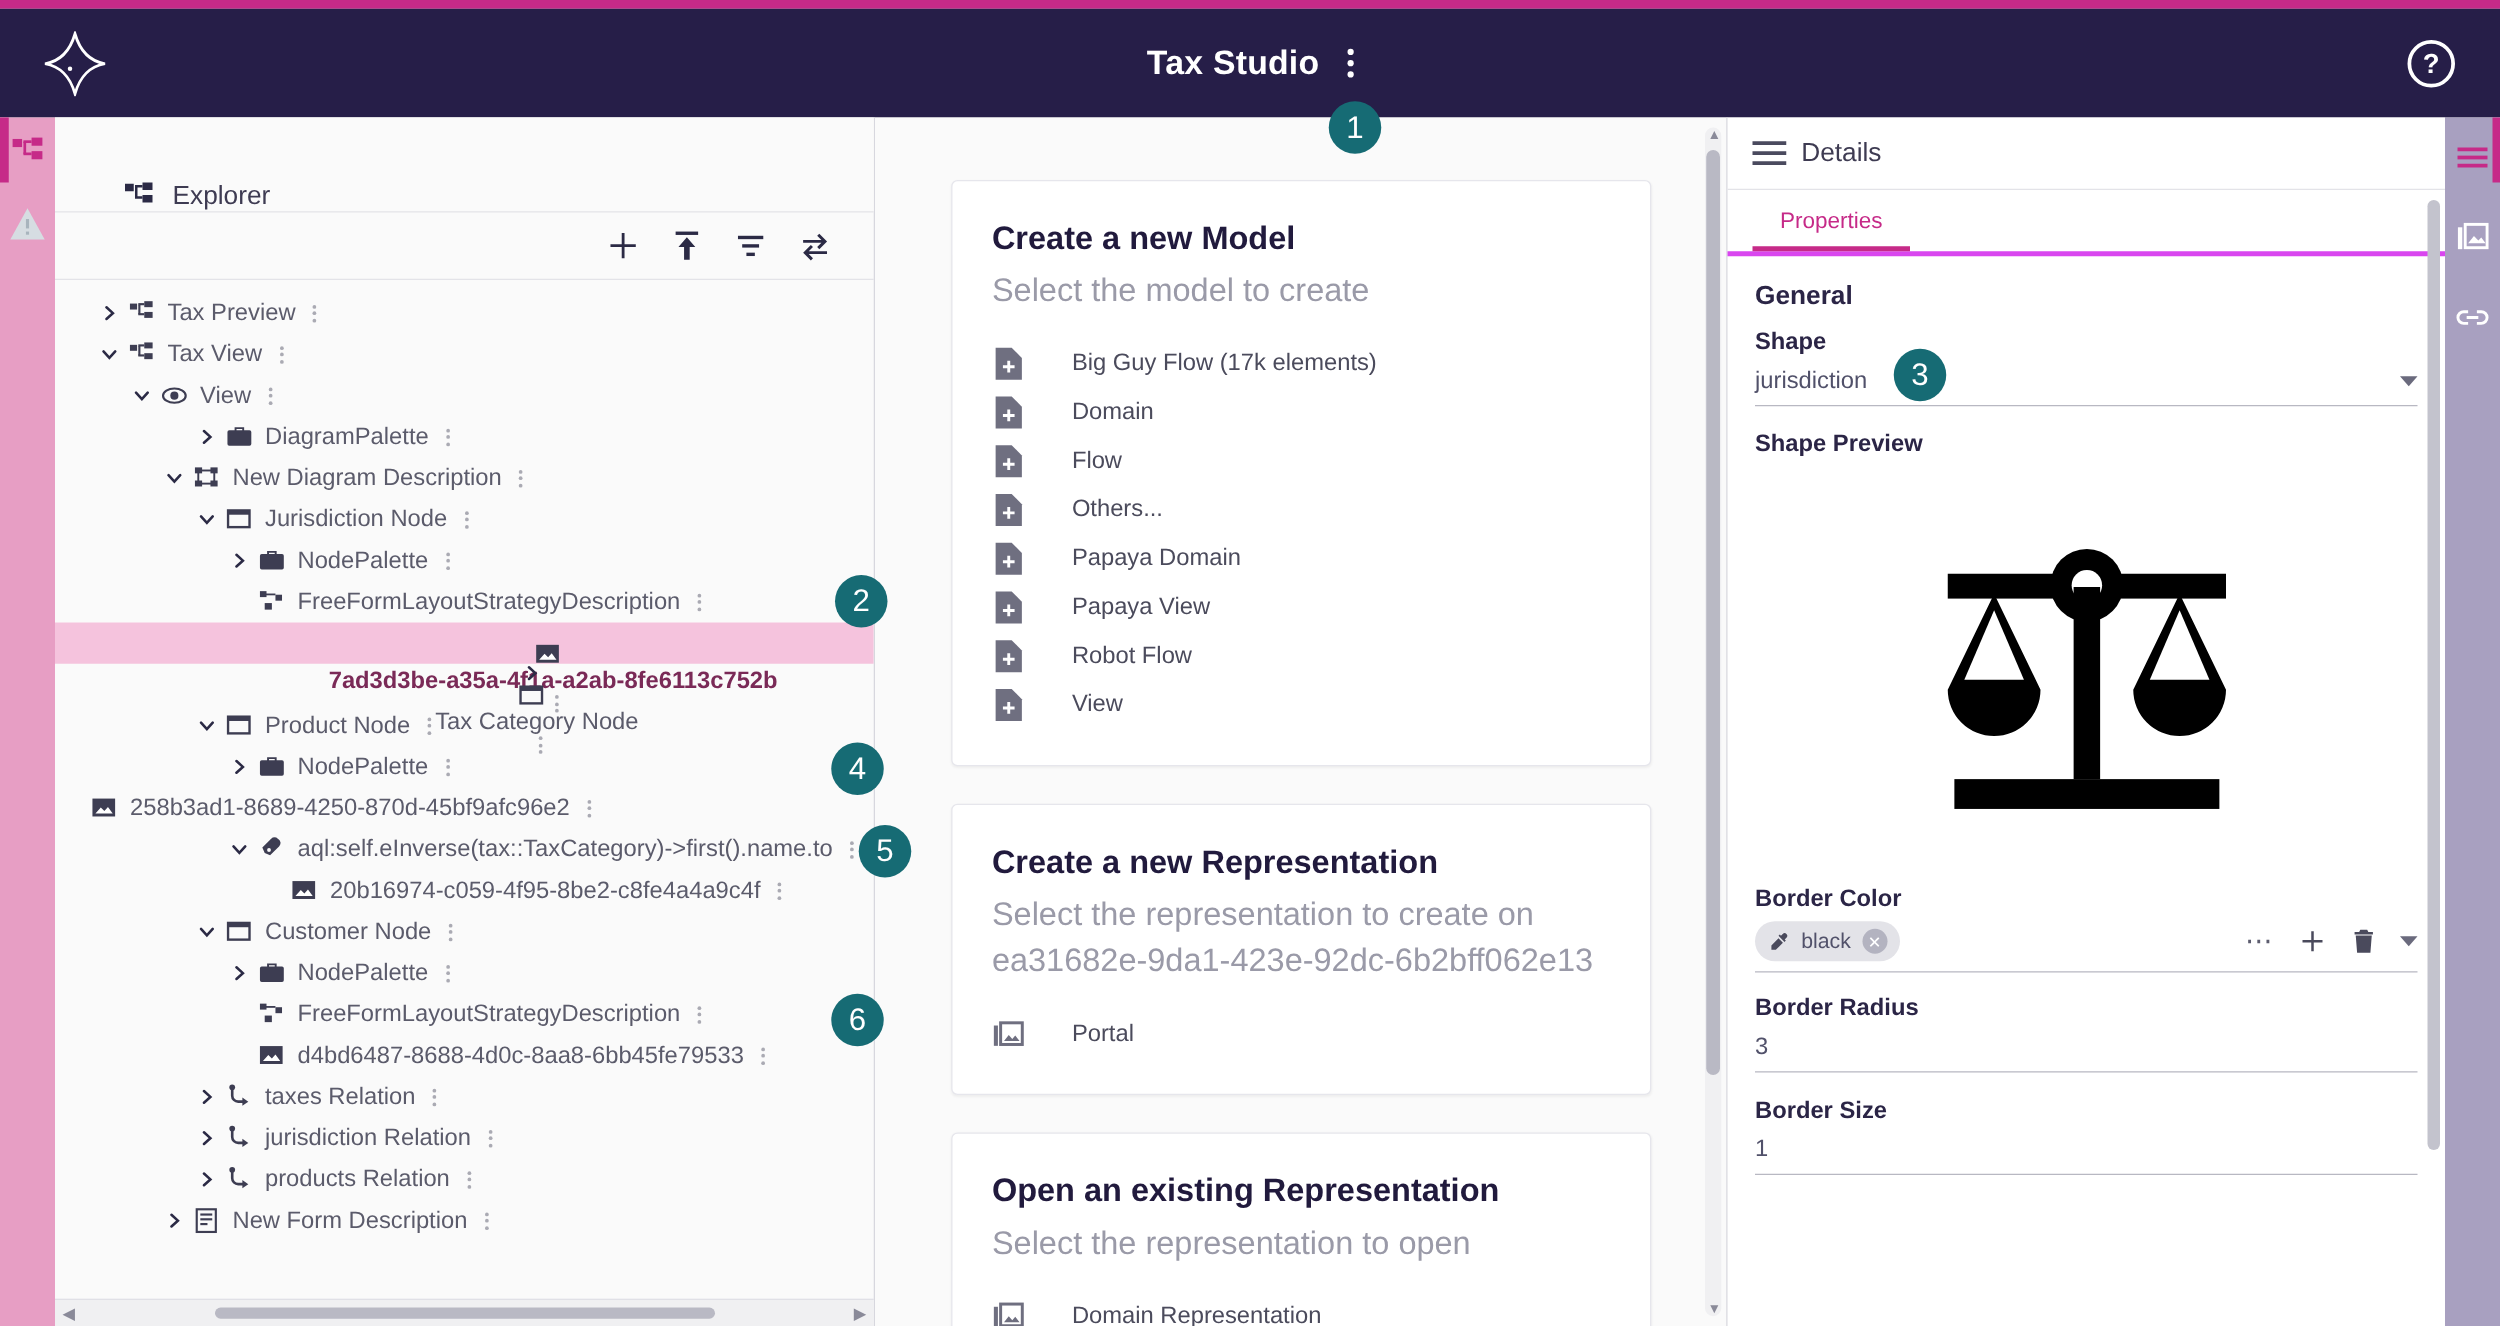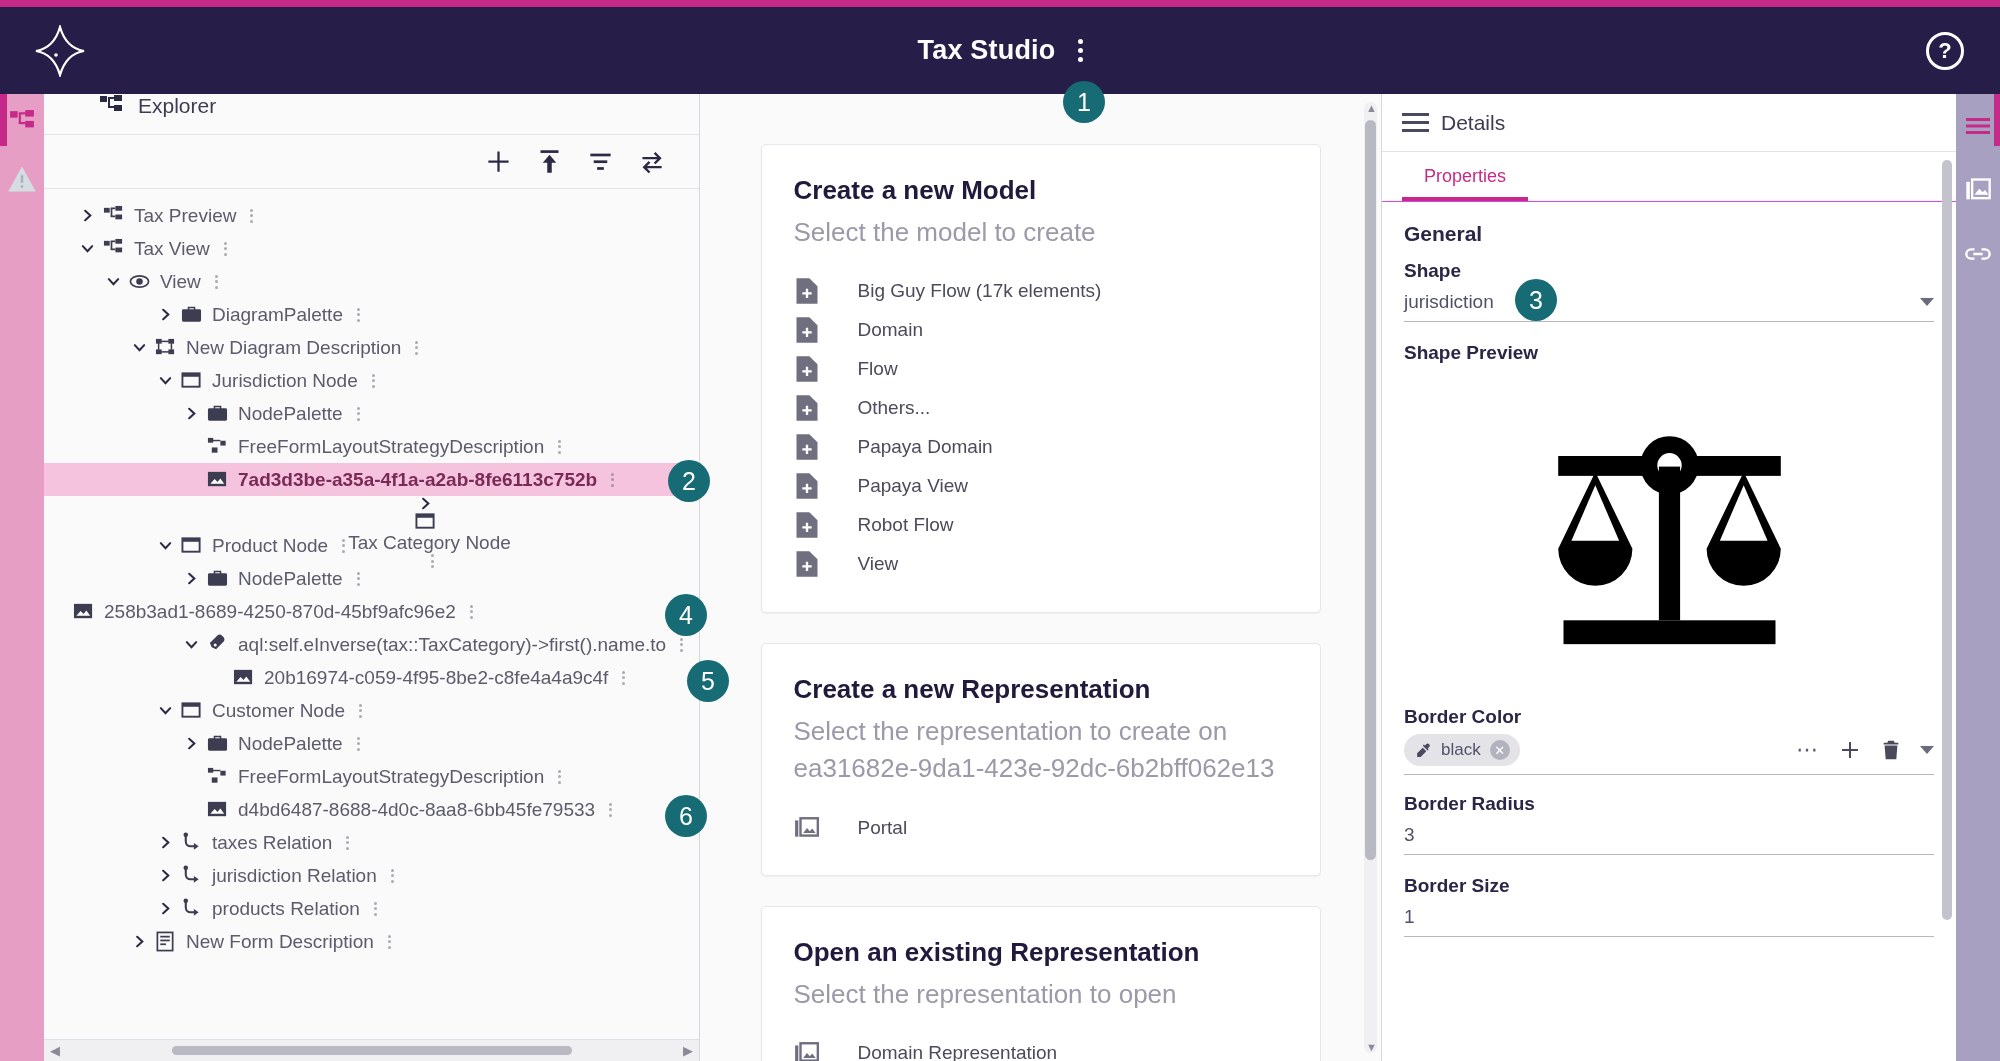--- a/index.html
+++ b/index.html
@@ -49,21 +49,21 @@
   }
   .rail-icon { display: flex; align-items: center; justify-content: center; height: 56px; cursor: pointer; }
   .rail-icon.warn { height: 58px; }
 
   
   .explorer {
     width: 656px; background: #fafafa; border-right: 1px solid #d7d7de;
     display: flex; flex-direction: column; flex: none; position: relative;
   }
   .explorer-head {
-    height: 41px; display: flex; align-items: flex-start; gap: 14px;
+    height: 76px; display: flex; align-items: flex-end; gap: 14px;
     padding: 0 0 0 54px; border-bottom: 1px solid #e3e3e8; background: #fafafa;
   }
   .explorer-title { font-size: 21px; color: #3e3b52; }
   .explorer-toolbar {
     height: 54px; display: flex; align-items: center; justify-content: flex-end;
     gap: 24px; padding-right: 34px; border-bottom: 1px solid #e3e3e8;
   }
   .tb-icon { cursor: pointer; display: flex; align-items: center; }
 
   .tree { flex: 1; overflow: hidden; padding-top: 10px; position: relative; }
@@ -121,21 +121,21 @@
     width: 575px; background: #fff; border-left: 1px solid #d7d7de;
     display: flex; flex-direction: column; flex: none; position: relative;
   }
   .details-head {
     height: 58px; display: flex; align-items: center; gap: 12px; padding-left: 20px;
     border-bottom: 1px solid #e3e3e8;
   }
   .burger { display: flex; flex-direction: column; gap: 5px; cursor: pointer; }
   .burger i { width: 27px; height: 3px; background: #4a4a5e; display: block; }
   .details-title { font-size: 21px; color: #3e3b52; }
-  .tabs { padding: 0 0 0 20px; border-bottom: 1px solid #d946ef; text-decoration: underline; }
+  .tabs { padding: 0 0 0 20px; border-bottom: 4px solid #d946ef; text-decoration: underline; }
   .tab {
     display: inline-block; padding: 14px 22px 10px 22px; font-size: 18px;
     color: #c62a88; border-bottom: 4px solid #c62a88; cursor: pointer;
   }
   .props { padding: 20px 22px 0 22px; flex: 1; overflow: hidden; }
   .grp-title { font-size: 21px; font-weight: bold; color: #2b2546; margin-bottom: 14px; }
   .fld-label { font-size: 19px; font-weight: bold; color: #2b2546; margin-bottom: 6px; }
   .fld-underline {
     display: flex; align-items: center; justify-content: space-between;
     border-bottom: 1px solid #b8b8c2; padding-bottom: 6px; margin-bottom: 20px;
@@ -430,21 +430,21 @@
                 <rect x="6" y="4" width="8" height="1.5" fill="#3d3d52"></rect>
               </svg>
             </span>
             <span class="t-label">FreeFormLayoutStrategyDescription</span>
             <span class="t-dots">
               <i></i>
               <i></i>
               <i></i>
             </span>
           </div>
-          <div class="tree-row selected" style="padding-left: 134px;">
+          <div class="tree-row selected" style="padding-left: 134px; flex-direction: column;">
             <span class="tw empty">
               <svg width="15" height="15" viewBox="0 0 16 16">
                 <path d="M5.5 3 11 8l-5.5 5" fill="none" stroke="#2b2a45" stroke-width="2.2" stroke-linecap="round"></path>
               </svg>
             </span>
             <span class="t-icon">
               <svg width="21" height="21" viewBox="0 0 22 22">
                 <rect x="1" y="3" width="19" height="15" fill="#3d3d52"></rect>
                 <path d="M3.5 15.5l4.5-5 3 3 3-3.5 4 5.5z" fill="#fff"></path>
               </svg>

